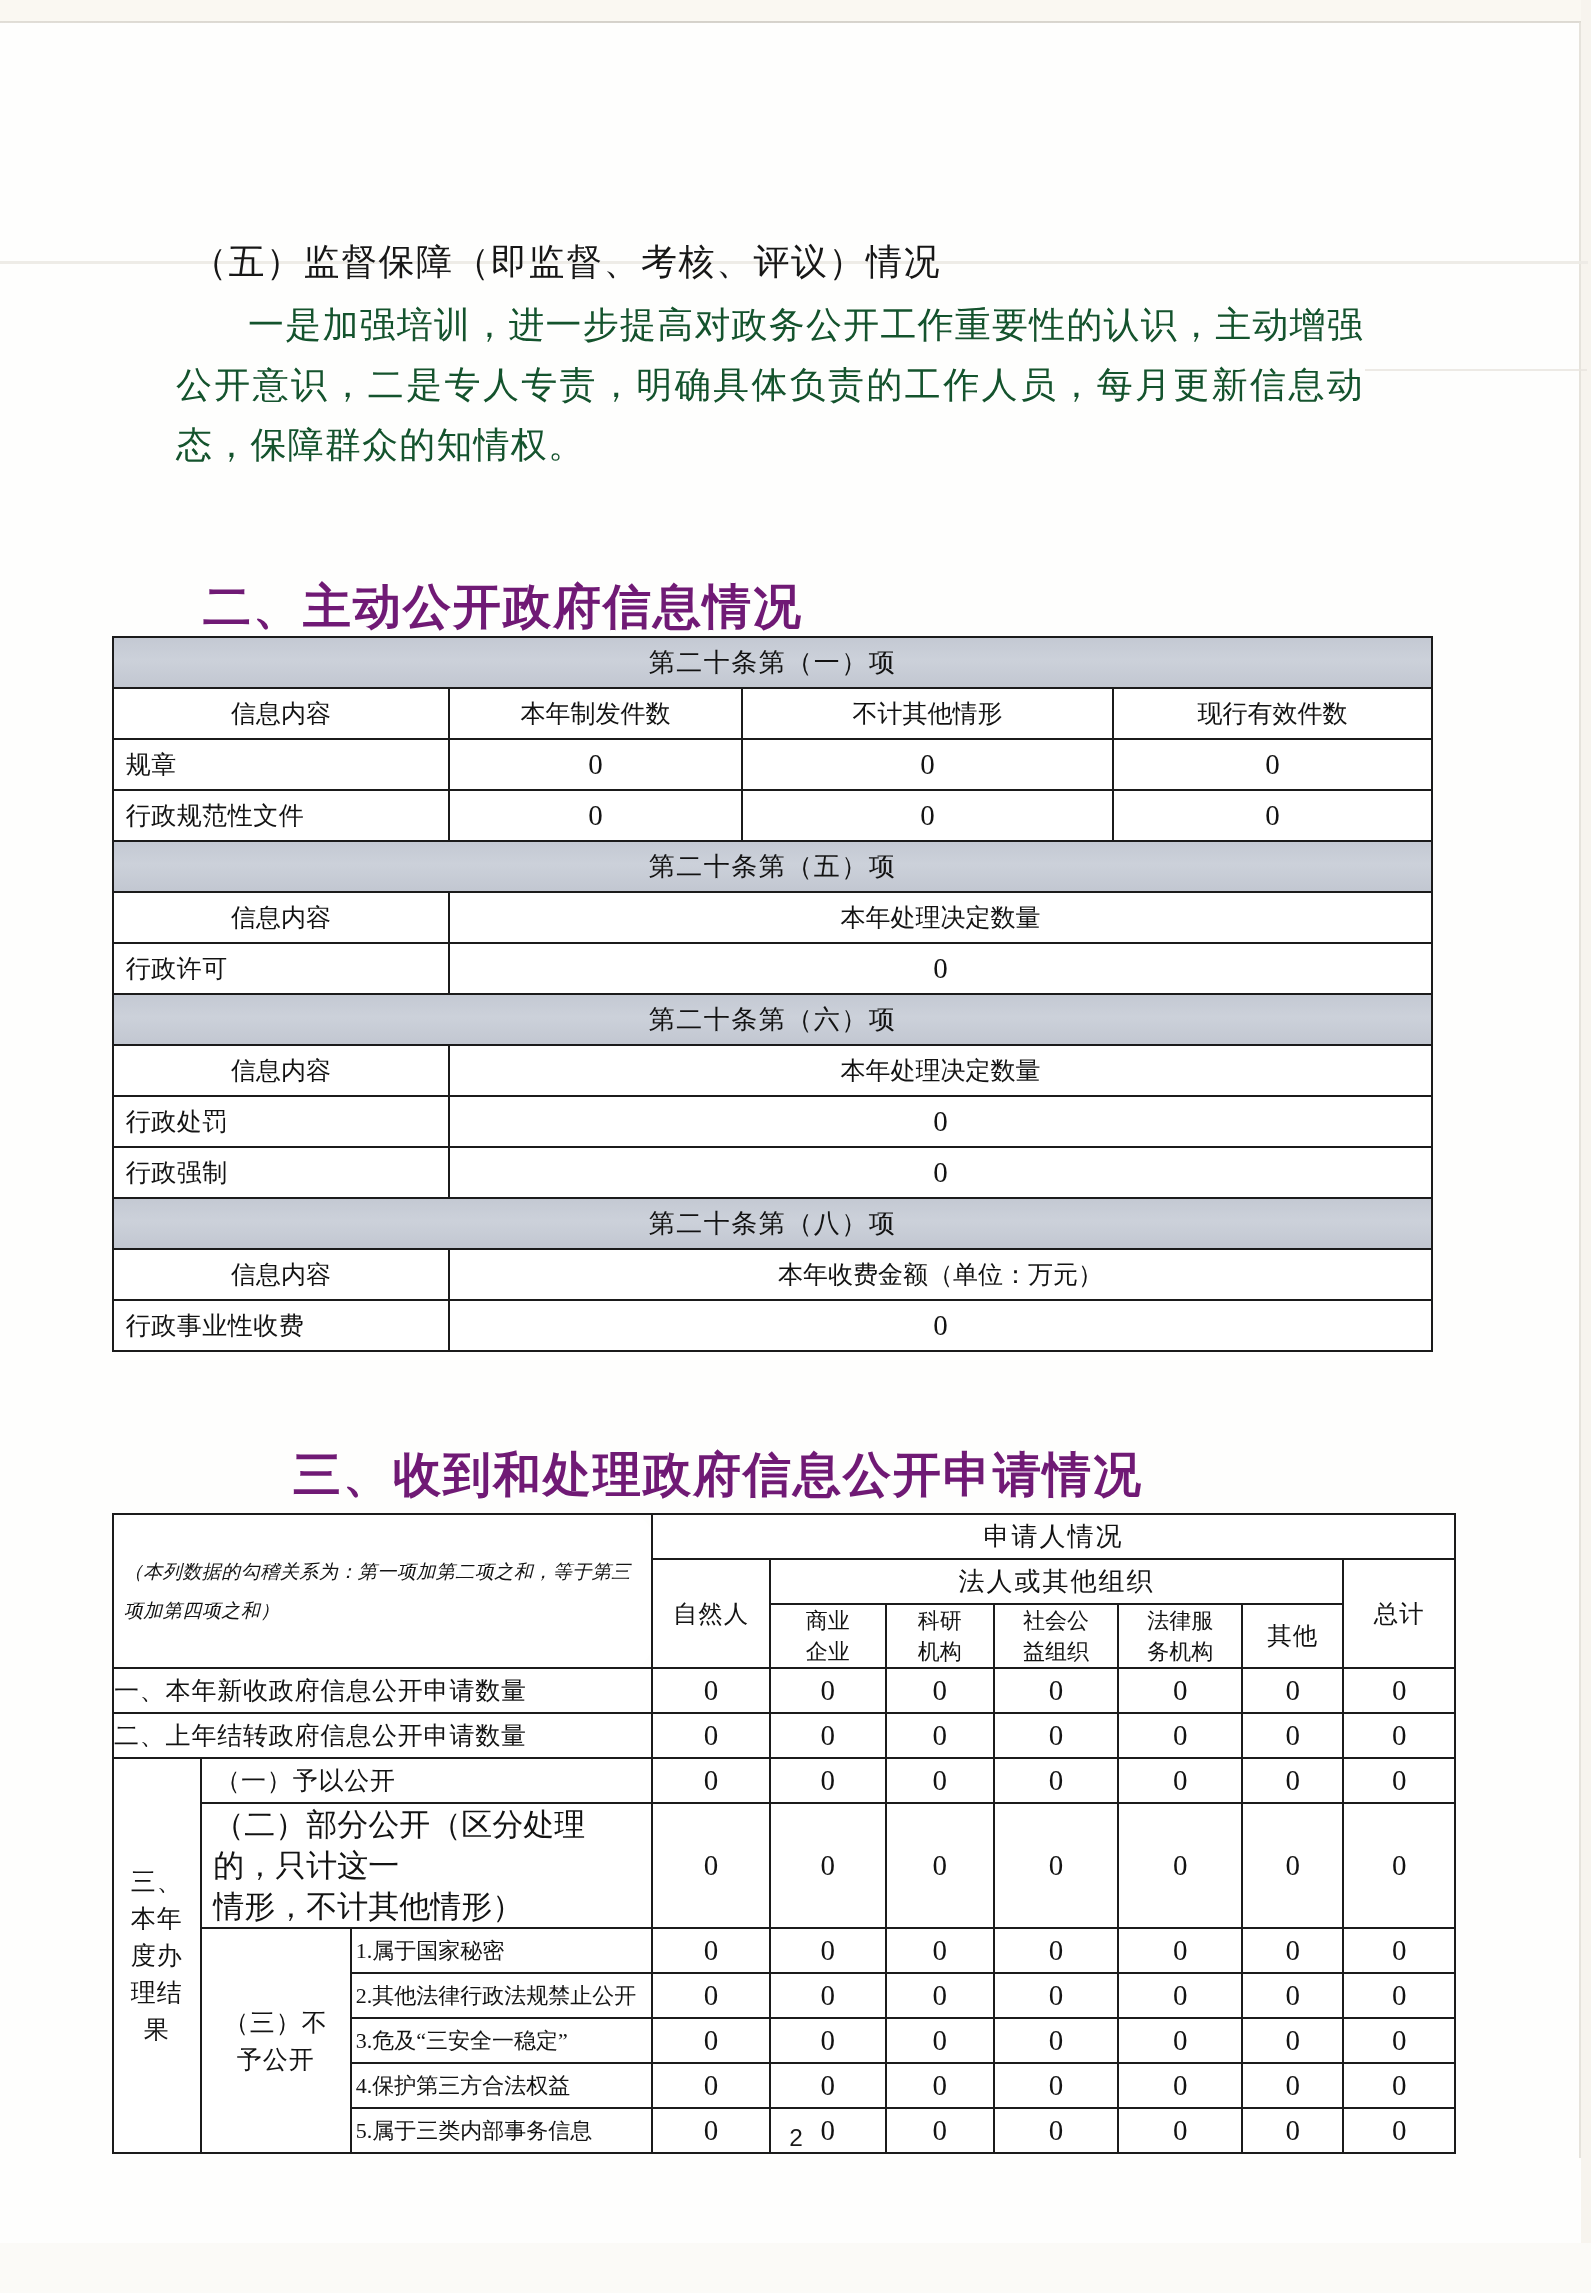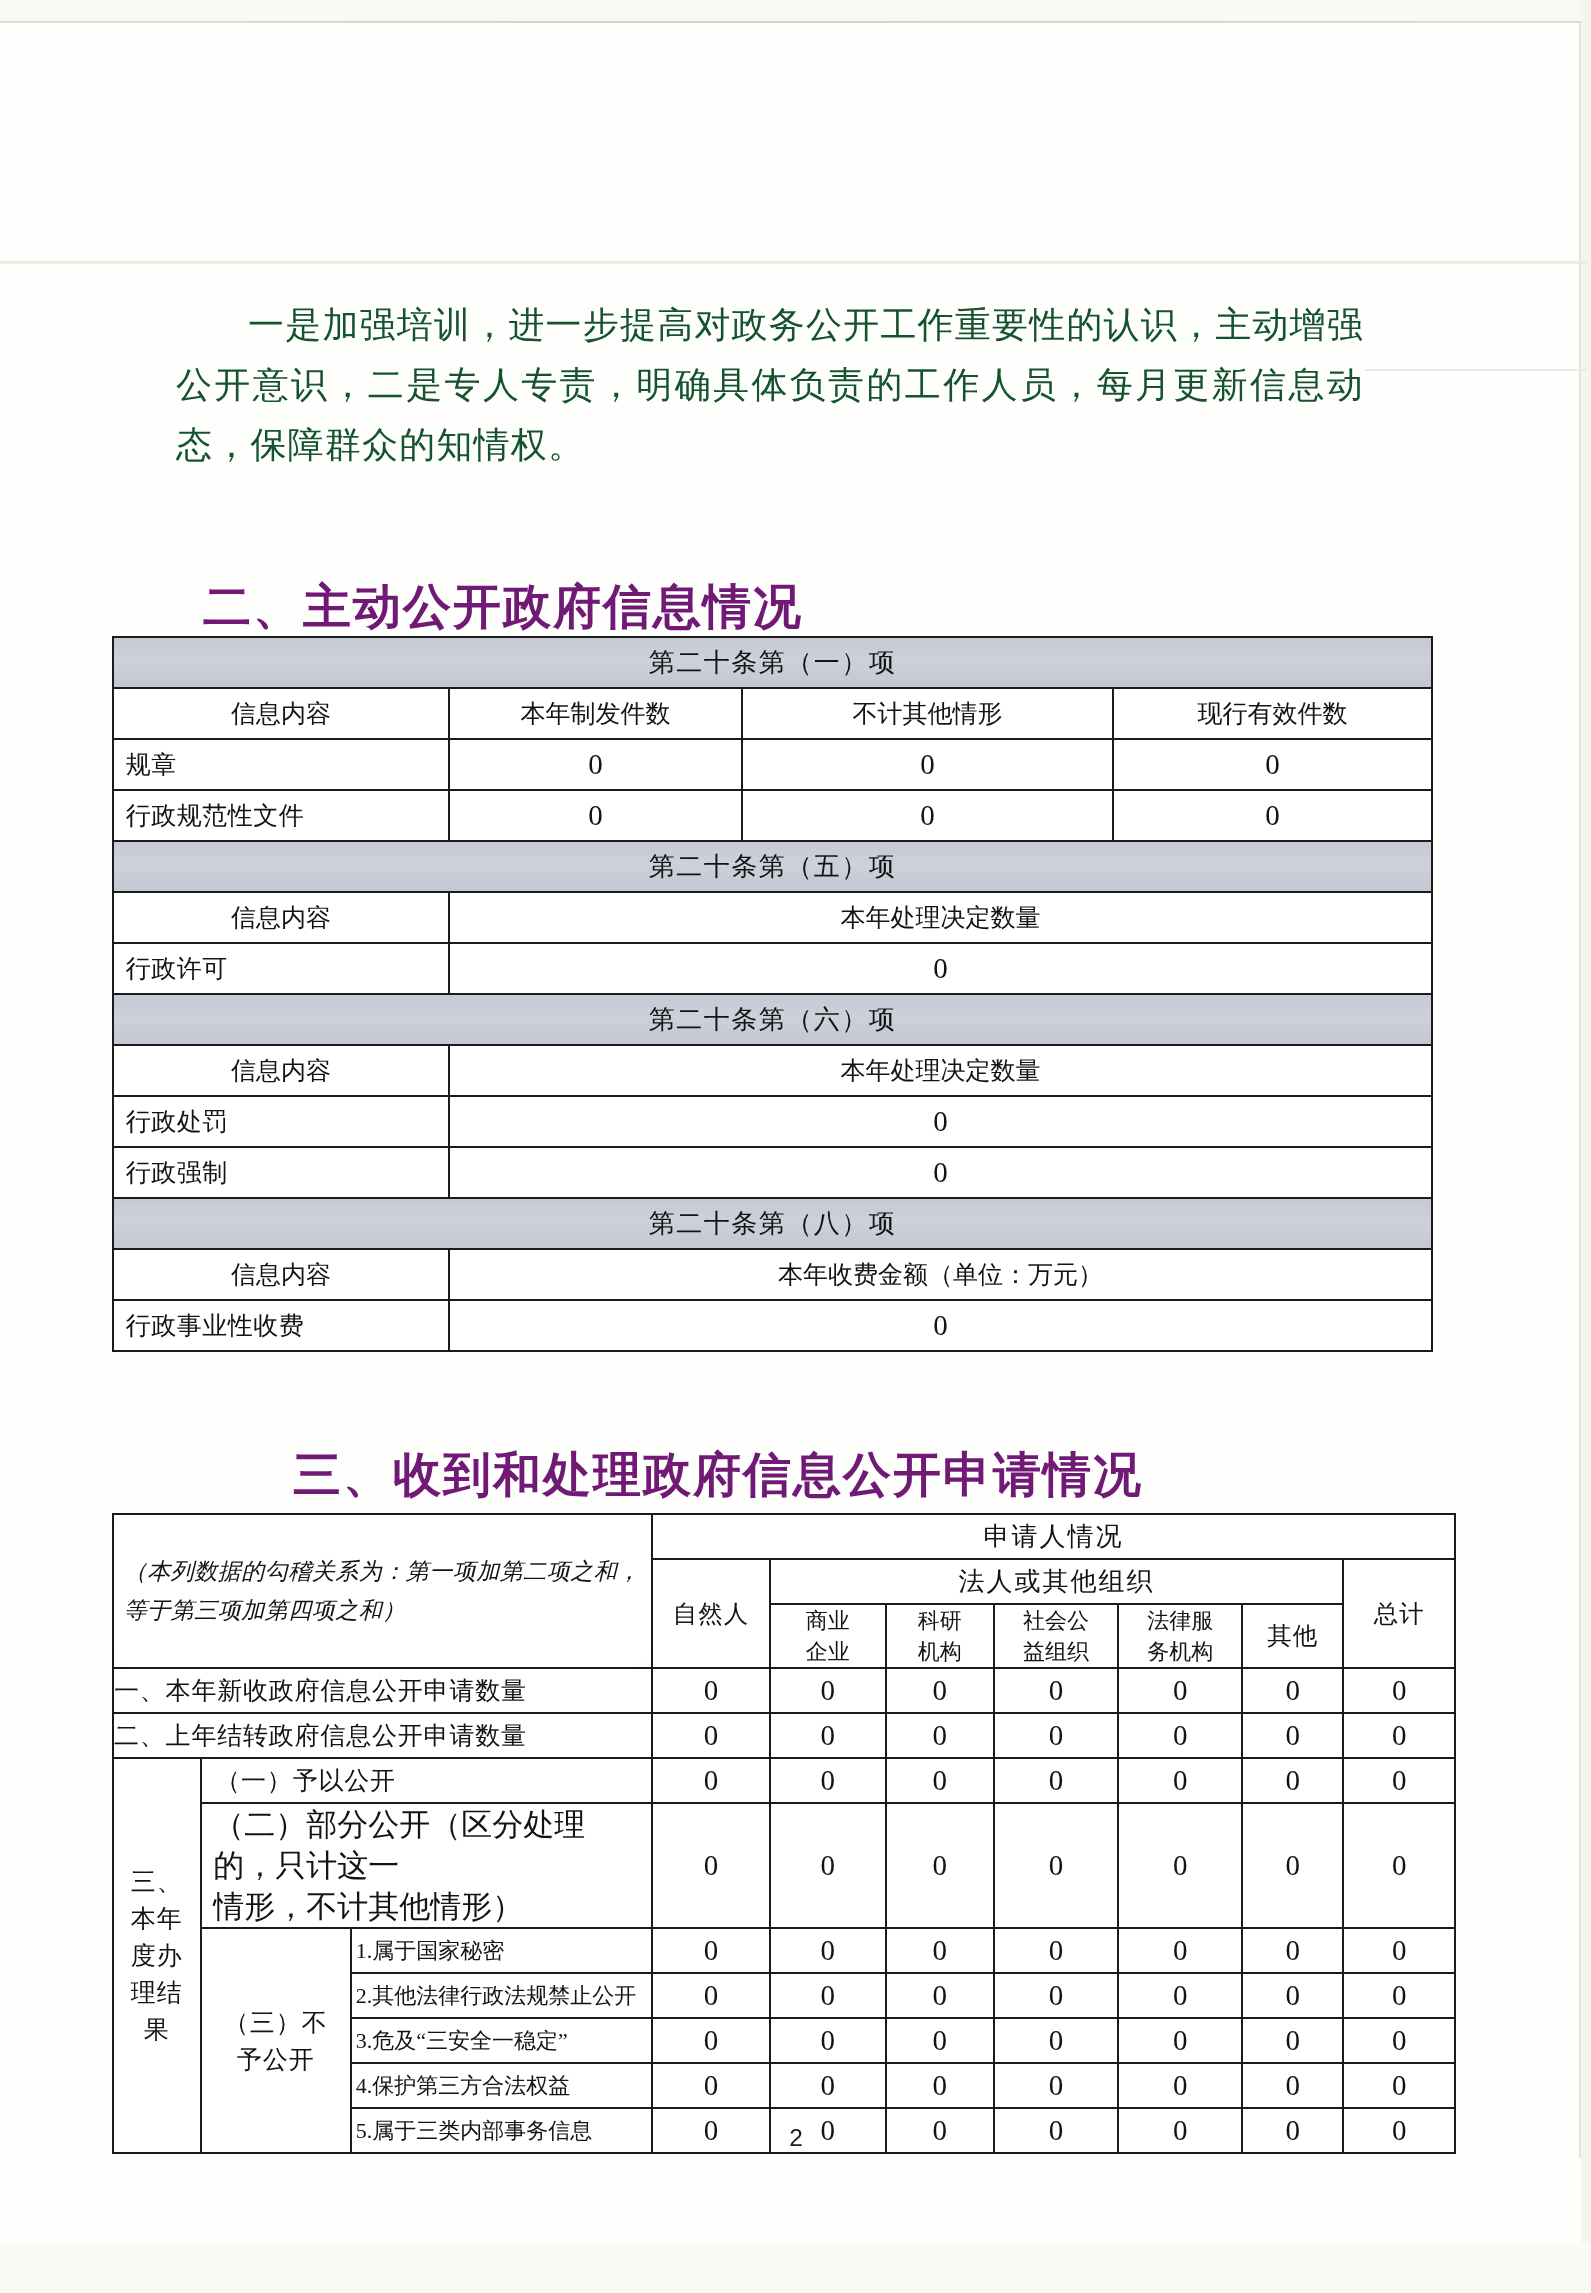--- a/index.html
+++ b/index.html
@@ -150,21 +150,21 @@
     left: 112px;
     top: 1513px;
     width: 1344px;
     font-size: 24.4px;
   }
   #table2 td { height: 43px; padding: 0 3.9px; }
   #table2 .vcol { font-size: 24.4px; line-height: 32px; letter-spacing: 1px; }
   #table2 .note {
     text-align: left;
     font-style: italic;
-    font-size: 23px;
+    font-size: 19px;
     line-height: 39px;
     letter-spacing: 0.5px;
     padding: 3.9px 9.8px;
     border-radius: 24px;
   }
   #table2 .hdr-big { font-size: 26px; letter-spacing: 2px; }
   #table2 .stack { line-height: 31px; font-size: 22px; }
   #table2 .rowlab {
     text-align: left;
     padding-left: 0;
@@ -212,20 +212,23 @@
 <div id="page">
 
   <div class="scan-top-tint"></div>
   <div class="scan-top-line"></div>
   <div class="scan-right-tint"></div>
   <div class="scan-right-edge"></div>
   <div class="scan-faint-band"></div>
   <div class="scan-faint-band2"></div>
   <div class="scan-bottom-tint"></div>
 
+  <div class="prose">
+    <p>（五）监督保障（即监督、考核、评议）情况</p>
+  </div>
   <div class="para-block">一是加强培训，进一步提高对政务公开工作重要性的认识，主动增强公开意识，二是专人专责，明确具体负责的工作人员，每月更新信息动态，保障群众的知情权。</div>
 
   <div class="sec-head" id="sec2">二、主动公开政府信息情况</div>
 
   <table class="doc" id="table1">
     <colgroup>
       <col style="width:336px">
       <col style="width:293px">
       <col style="width:371px">
       <col style="width:319px">

